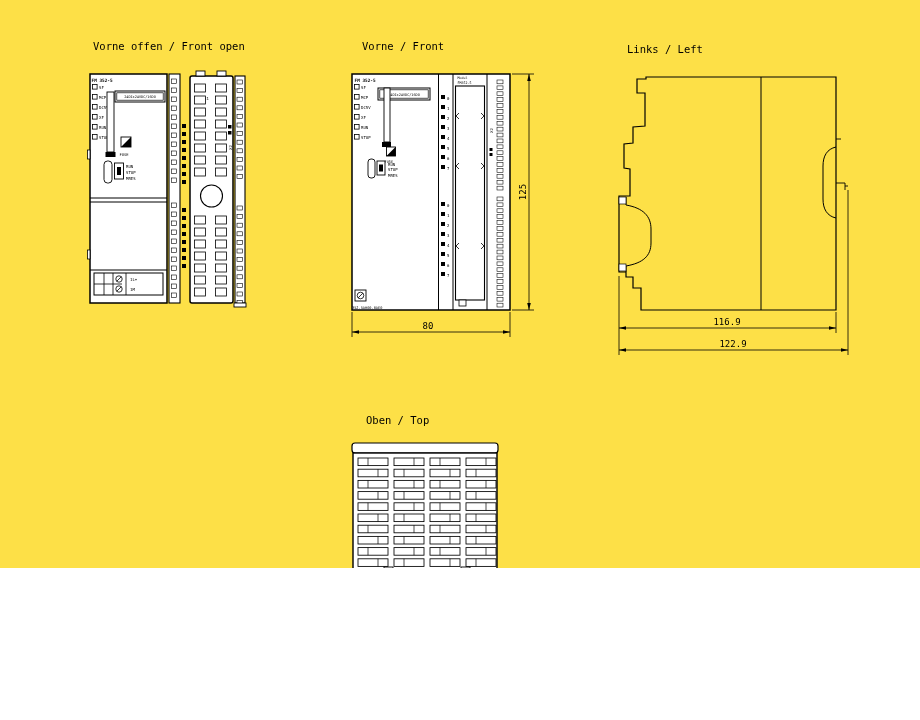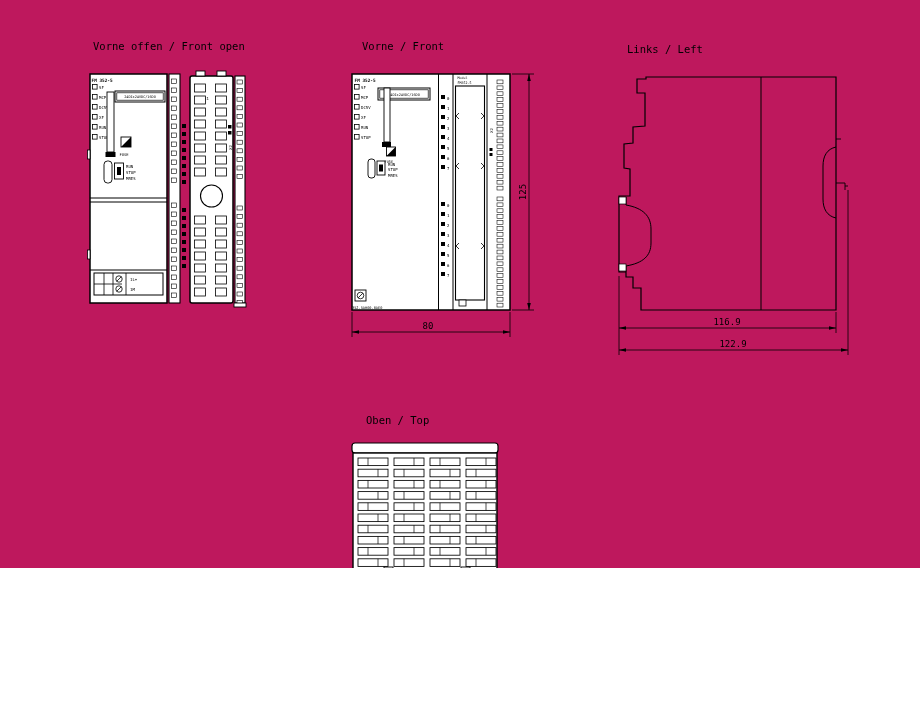--- a/index.html
+++ b/index.html
@@ -1,16 +1,16 @@
 <!DOCTYPE html>
 <html><head>
 <meta charset="utf-8">
 <style>
   html,body{margin:0;padding:0;background:#ffffff;}
-  #stage{position:relative;width:920px;height:568px;background:#be185d;overflow:hidden;}
+  #stage{position:relative;width:920px;height:568px;background:#fde047;overflow:hidden;}
   svg{position:absolute;left:0;top:0;}
   text{font-family:"DejaVu Sans Mono","Liberation Mono",monospace;fill:#000;}
 </style>
 </head>
 <body>
 
 <div id="stage">
   <svg id="drw" width="920" height="720" viewBox="0 0 920 720">
       <g>
         <text x="93" y="50" font-size="10.5" text-anchor="start">Vorne offen / Front open</text>

